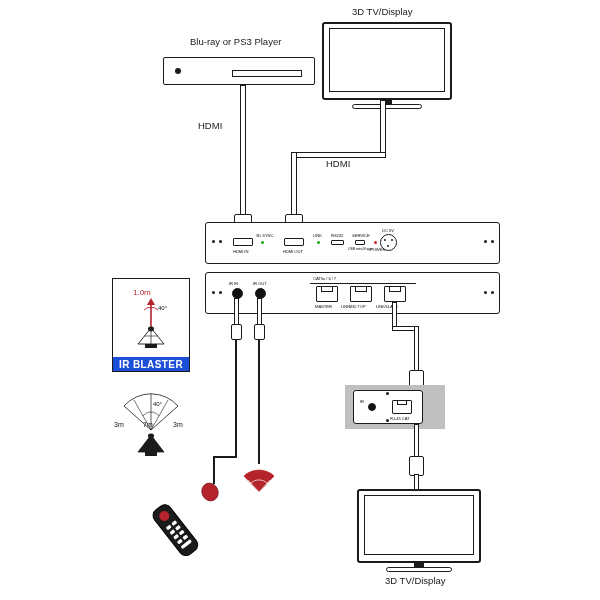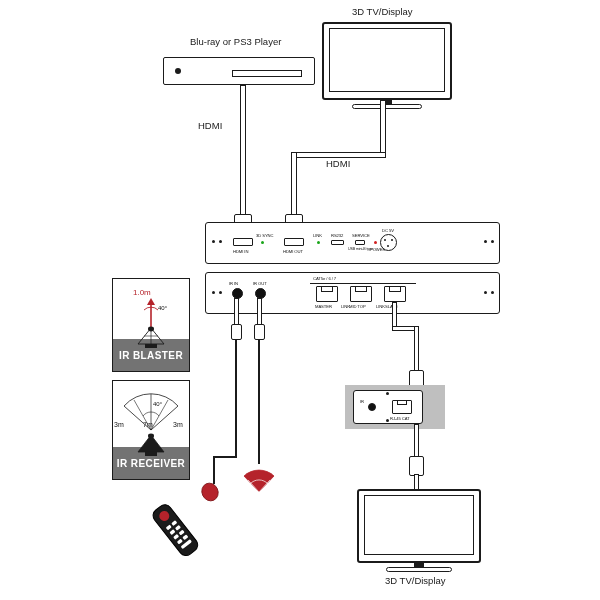--- a/index.html
+++ b/index.html
@@ -64,22 +64,22 @@
   }
   .irbox {
     position: absolute;
     border: 1.4px solid #1b1b1b;
     background: #ffffff;
     box-sizing: border-box;
   }
   .irbox .cap {
     position: absolute;
     left: 0; right: 0; bottom: 0;
-    height: 32px;
-    background: #737373;
+    height: 14px;
+    background: #1d4ed8;
     color: #ffffff;
     font-size: 10px;
     font-weight: bold;
     letter-spacing: 0.4px;
     display: flex;
     align-items: center;
     justify-content: center;
   }
   .tv-case {
     position: absolute;
@@ -248,23 +248,20 @@
   <div class="tiny5" style="left:158px; top:305px; font-size:6px;">40°</div>
 
   <svg class="abs" style="left:132px; top:326px;" width="38" height="24" viewBox="0 0 38 24">
     <path d="M19 2 L6 18 L32 18 Z" fill="none" stroke="#1b1b1b" stroke-width="0.9"></path>
     <line x1="19" y1="2" x2="19" y2="18" stroke="#1b1b1b" stroke-width="0.7"></line>
     <line x1="12" y1="10" x2="26" y2="10" stroke="#1b1b1b" stroke-width="0.6"></line>
     <rect x="13" y="18" width="12" height="4" fill="#1b1b1b"></rect>
     <ellipse cx="19" cy="3" rx="3" ry="2.4" fill="#1b1b1b"></ellipse>
   </svg>
 
-  <div class="irbox" style="left:112px; top:380px; width:78px; height:100px;">
-    <div class="cap">IR RECEIVER</div>
-  </div>
   <svg class="abs" style="left:118px; top:386px;" width="66" height="48" viewBox="0 0 66 48">
     <path d="M33 44 L6 20 A36 36 0 0 1 60 20 Z" fill="none" stroke="#1b1b1b" stroke-width="0.8"></path>
     <line x1="33" y1="44" x2="33" y2="8" stroke="#1b1b1b" stroke-width="0.7"></line>
     <line x1="33" y1="44" x2="16" y2="14" stroke="#1b1b1b" stroke-width="0.6"></line>
     <line x1="33" y1="44" x2="50" y2="14" stroke="#1b1b1b" stroke-width="0.6"></line>
     <path d="M25 30 A10 10 0 0 1 41 30" fill="none" stroke="#1b1b1b" stroke-width="0.6"></path>
   </svg>
   <div class="tiny5" style="left:153px; top:401px; font-size:6px;">40°</div>
   <div class="tiny5" style="left:114px; top:421px; font-size:7px;">3m</div>
   <div class="tiny5" style="left:143px; top:421px; font-size:7px;">7m</div>

